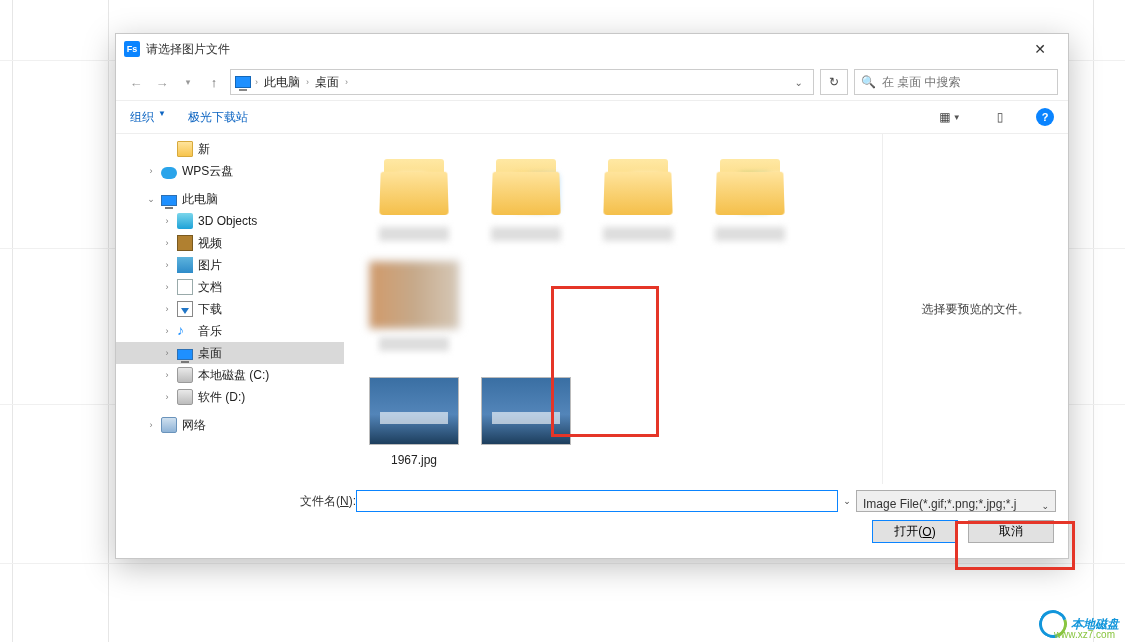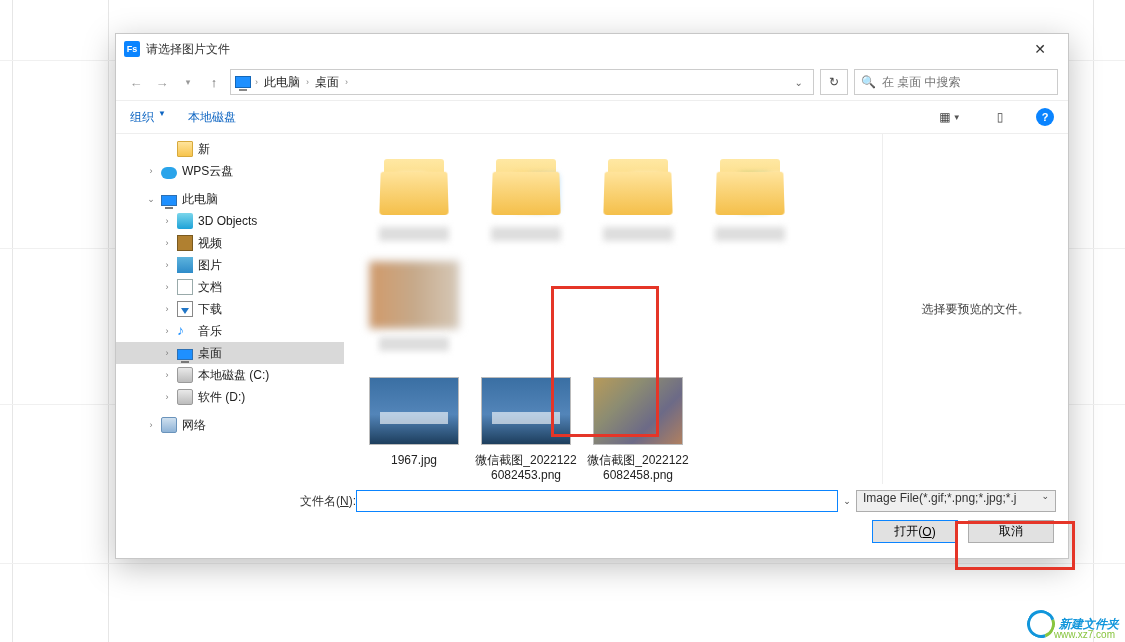--- a/index.html
+++ b/index.html
@@ -87,21 +87,21 @@
   .tile .label{ margin-top:8px; color:#222; line-height:15px; word-break:break-all; padding:0 2px;}
 
   .preview { width:186px; border-left:1px solid #eee; display:flex; align-items:center; justify-content:center; color:#444; text-align:center; padding:8px;}
 
   
   .filerow { height:34px; display:flex; align-items:center; padding:4px 12px 4px 0; }
   .filerow .lbl{ width:240px; text-align:right; color:#333; }
   .filerow .lbl u{text-decoration:underline;}
   .filerow .name-input{ flex:1; height:22px; border:1px solid #0a84ff; padding:0 4px; outline:none; }
   .filerow .name-drop{ width:18px; height:22px; display:flex; align-items:center; justify-content:center; color:#444; font-size:9px;}
-  .filerow .filter{ width:200px; height:22px; border:1px solid #adadad; display:flex; align-items:flex-start; padding:0 6px; color:#333; background:#efefef; justify-content:space-between;}
+  .filerow .filter{ width:200px; height:22px; border:1px solid #adadad; display:flex; align-items:flex-end; padding:0 6px; color:#333; background:#efefef; justify-content:space-between;}
   .filerow .filter .drop{font-size:9px;color:#444;}
 
   
   .btnrow { height:40px; display:flex; align-items:flex-start; justify-content:flex-end; padding:2px 14px 8px 0; gap:10px;}
   .btn { height:23px; min-width:86px; border:1px solid #adadad; background:#e1e1e1; display:flex; align-items:center; justify-content:center; cursor:pointer;}
   .btn.primary{ border:1px solid #0a84ff; }
 
   
   .ann { position:absolute; border:3px solid #e53528; pointer-events:none; }
 
@@ -152,21 +152,21 @@
       <input placeholder="在 桌面 中搜索" style="">
     </div>
   </div>
 
   <div class="toolbar">
     <div class="tool-link">
       <span>组织</span>
       <span class="drop">▼</span>
     </div>
     <div class="tool-link">
-      <span>本地磁盘</span>
+      <span>极光下载站</span>
     </div>
     <div class="spacer"></div>
     <div class="tool-icon">
       <span>▦</span>
       <span class="drop">▼</span>
     </div>
     <div class="tool-icon">
       <span>▯</span>
     </div>
     <div class="help">?</div>
@@ -286,25 +286,20 @@
           </div>
 
         <div style="flex-basis:100%;height:0"></div>
 
         <div class="tile">
           <div class="thumb-img bridge"></div>
           <div class="label">1967.jpg</div>
         </div>
         <div class="tile">
           <div class="thumb-img bridge"></div>
-          <div class="label">微信截图_20221226082453.png</div>
-        </div>
-        <div class="tile">
-          <div class="thumb-img cluttered"></div>
-          <div class="label">微信截图_20221226082458.png</div>
         </div>
       </div>
 
       <div class="preview">
         <span>选择要预览的文件。</span>
       </div>
     </div>
   </div>
 
   <div class="filerow">
@@ -331,16 +326,16 @@
   </div>
 
 </div>
 
 <div class="ann" style="left:551px; top:286px; width:108px; height:151px;"></div>
 <div class="ann" style="left:955px; top:521px; width:120px; height:49px;"></div>
 
 <div class="watermark">
   <div class="swirl"></div>
   <div>
-    <div>新建文件夹</div>
+    <div>本地磁盘</div>
   </div>
   <div class="sub">www.xz7.com</div>
 </div>
 
 </body></html>

